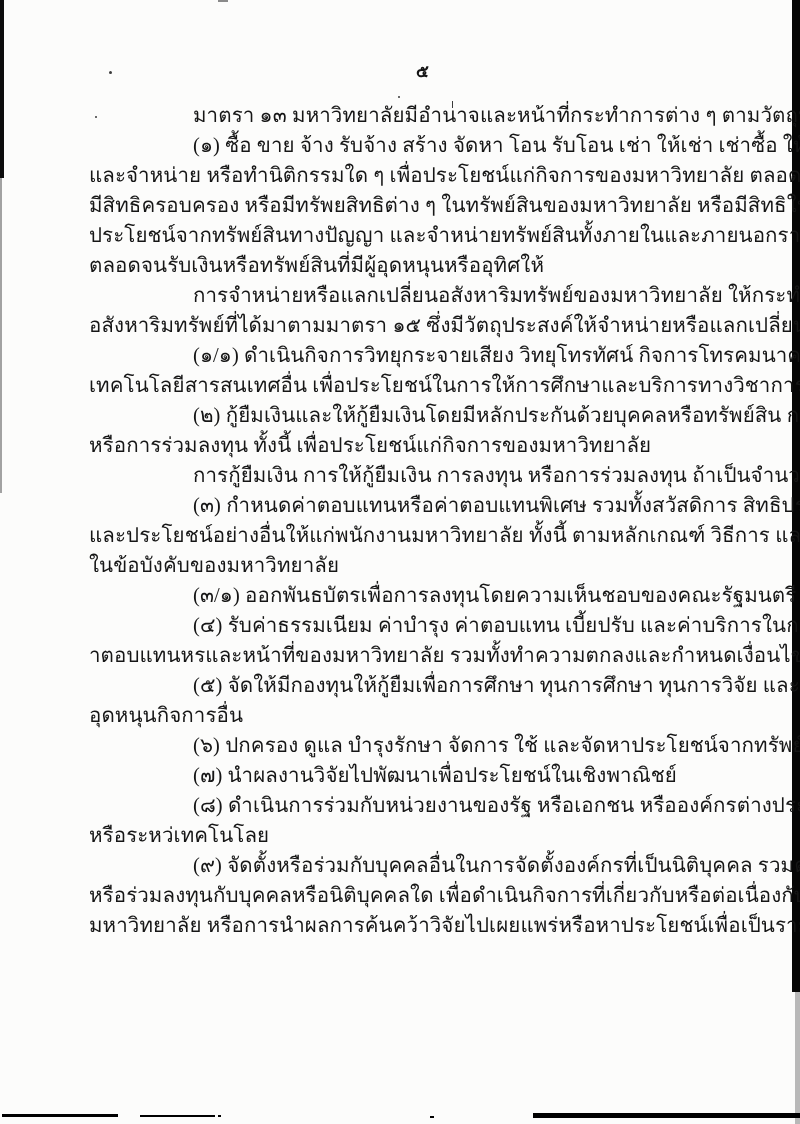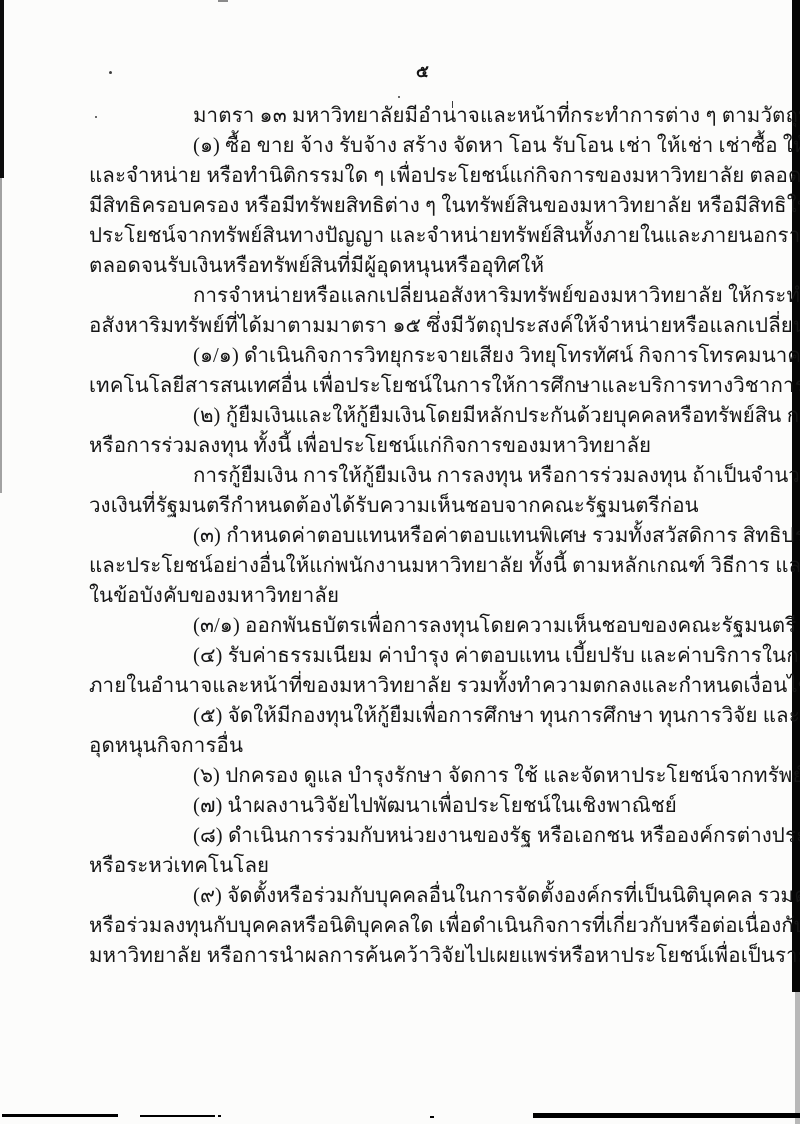--- a/index.html
+++ b/index.html
@@ -75,27 +75,26 @@
       <div class="line"><span>มีสิทธิครอบครอง หรือมีทรัพยสิทธิต่าง ๆ ในทรัพย์สินของมหาวิทยาลัย หรือมีสิทธิในหรือหา</span></div>
       <div class="line"><span>ประโยชน์จากทรัพย์สินทางปัญญา และจำหน่ายทรัพย์สินทั้งภายในและภายนอกราชอาณาจักร</span></div>
       <div class="line"><span>ตลอดจนรับเงินหรือทรัพย์สินที่มีผู้อุดหนุนหรืออุทิศให้</span></div>
       <div class="line indent"><span>การจำหน่ายหรือแลกเปลี่ยนอสังหาริมทรัพย์ของมหาวิทยาลัย ให้กระทำได้เฉพาะ</span></div>
       <div class="line"><span>อสังหาริมทรัพย์ที่ได้มาตามมาตรา ๑๕ ซึ่งมีวัตถุประสงค์ให้จำหน่ายหรือแลกเปลี่ยนได้</span></div>
       <div class="line indent"><span class="u">(๑/๑)  ดำเนินกิจการวิทยุกระจายเสียง วิทยุโทรทัศน์ กิจการโทรคมนาคม หรือ</span></div>
       <div class="line"><span class="u">เทคโนโลยีสารสนเทศอื่น เพื่อประโยชน์ในการให้การศึกษาและบริการทางวิชาการ</span></div>
       <div class="line indent"><span>(๒) กู้ยืมเงินและให้กู้ยืมเงินโดยมีหลักประกันด้วยบุคคลหรือทรัพย์สิน การลงทุน</span></div>
       <div class="line"><span>หรือการร่วมลงทุน  ทั้งนี้ เพื่อประโยชน์แก่กิจการของมหาวิทยาลัย</span></div>
       <div class="line indent"><span>การกู้ยืมเงิน การให้กู้ยืมเงิน การลงทุน หรือการร่วมลงทุน ถ้าเป็นจำนวนเงินเกิน</span></div>
-      <div class="line"><span>วงเงินที่รัฐมนตรีกำหนดต้องได้รับความเห็นชอบจากคณะรัฐมนตรีก่อน</span></div>
       <div class="line indent"><span>(๓) กำหนดค่าตอบแทนหรือค่าตอบแทนพิเศษ รวมทั้งสวัสดิการ สิทธิประโยชน์</span></div>
       <div class="line"><span>และประโยชน์อย่างอื่นให้แก่พนักงานมหาวิทยาลัย ทั้งนี้ ตามหลักเกณฑ์ วิธีการ และเงื่อนไขที่กำหนด</span></div>
       <div class="line"><span>ในข้อบังคับของมหาวิทยาลัย</span></div>
       <div class="line indent"><span class="u">(๓/๑)  ออกพันธบัตรเพื่อการลงทุนโดยความเห็นชอบของคณะรัฐมนตรี</span></div>
       <div class="line indent"><span>(๔) รับค่าธรรมเนียม ค่าบำรุง ค่าตอบแทน เบี้ยปรับ และค่าบริการในการให้บริการ</span></div>
-      <div class="line"><span>ภายในอำนาจ</span><span class="u">และ</span><span>หน้าที่ของมหาวิทยาลัย รวมทั้งทำความตกลงและกำหนดเงื่อนไข</span></div>
+      <div class="line"><span>าตอบแทนหร</span><span class="u">และ</span><span>หน้าที่ของมหาวิทยาลัย รวมทั้งทำความตกลงและกำหนดเงื่อนไข</span></div>
       <div class="line indent"><span>(๕) จัดให้มีกองทุนให้กู้ยืมเพื่อการศึกษา ทุนการศึกษา ทุนการวิจัย และทุน</span></div>
       <div class="line"><span>อุดหนุนกิจการอื่น</span></div>
       <div class="line indent"><span>(๖) ปกครอง ดูแล บำรุงรักษา จัดการ ใช้ และจัดหาประโยชน์จากทรัพย์สินของ</span></div>
       <div class="line indent"><span>(๗) นำผลงานวิจัยไปพัฒนาเพื่อประโยชน์ในเชิงพาณิชย์</span></div>
       <div class="line indent"><span>(๘) ดำเนินการร่วมกับหน่วยงานของรัฐ หรือเอกชน หรือองค์กรต่างประเทศ</span></div>
       <div class="line"><span>หรือระหว่เทคโนโลย</span></div>
       <div class="line indent"><span>(๙) จัดตั้งหรือร่วมกับบุคคลอื่นในการจัดตั้งองค์กรที่เป็นนิติบุคคล รวมตลอดถึงลงทุน</span></div>
       <div class="line"><span>หรือร่วมลงทุนกับบุคคลหรือนิติบุคคลใด เพื่อดำเนินกิจการที่เกี่ยวกับหรือต่อเนื่องกับกิจการของ</span></div>
       <div class="line"><span>มหาวิทยาลัย หรือการนำผลการค้นคว้าวิจัยไปเผยแพร่หรือหาประโยชน์เพื่อเป็นรายได้ของมหาวิทยาลัย</span></div>
     </div>

